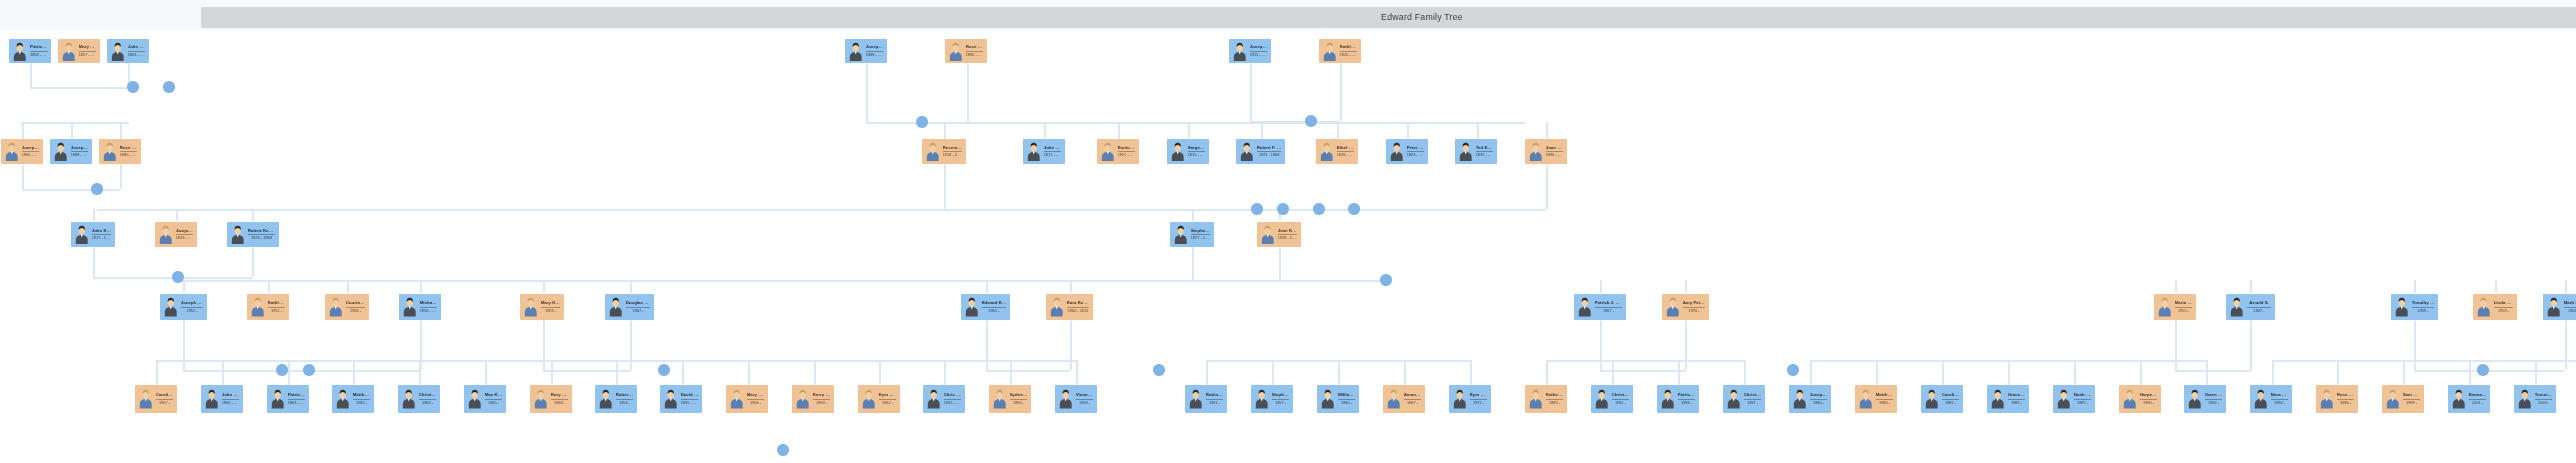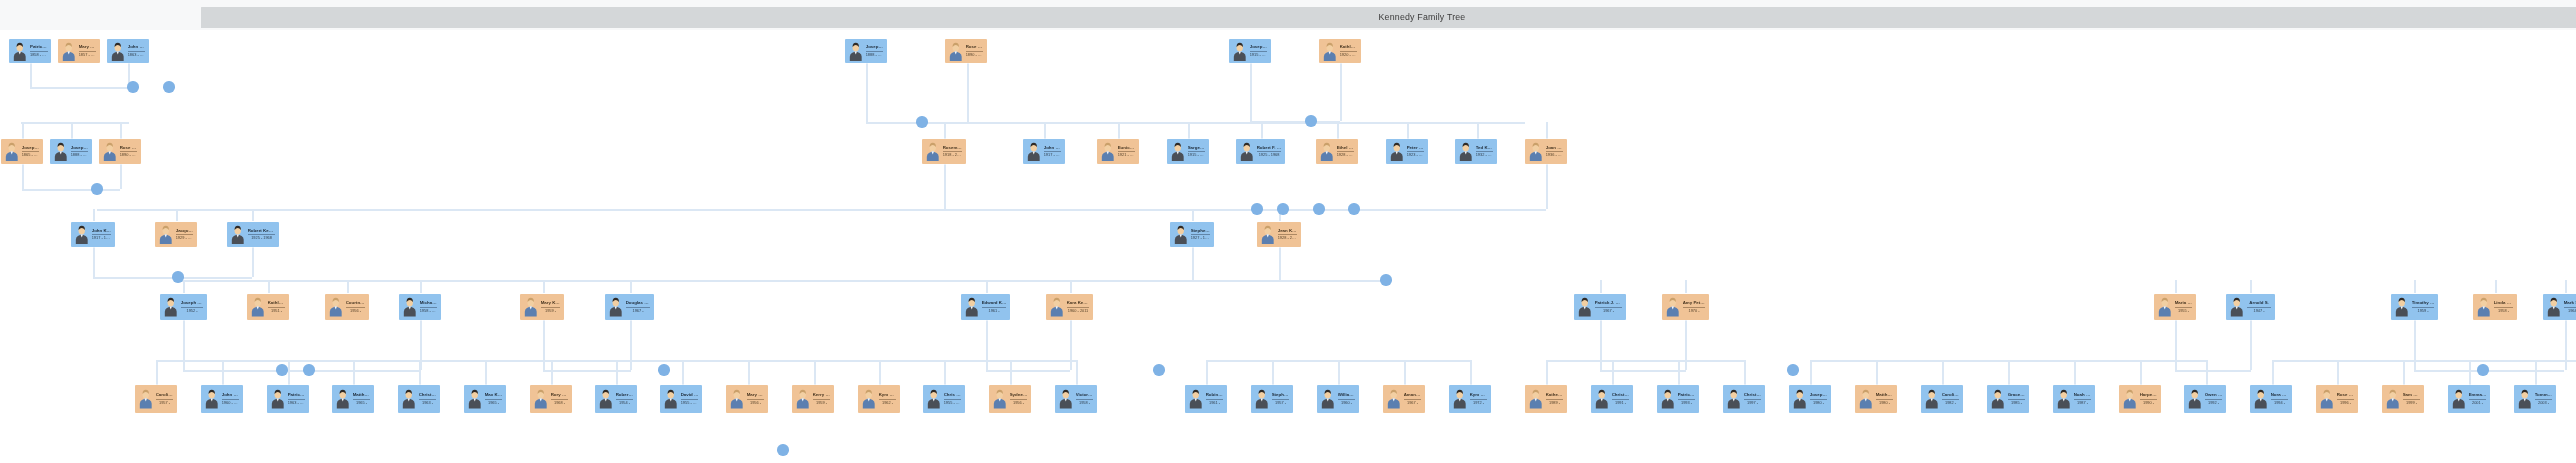--- a/index.html
+++ b/index.html
@@ -120,21 +120,21 @@
     text-overflow: ellipsis;
   }
   .node.female .pname  { color: #46341f; border-bottom-color: rgba(90,65,35,.45); }
   .node.female .pdates { color: #57432a; }
 </style>
 </head>
 <body>
 
 <div id="app-header">
   <div id="title-bar">
-    <span class="title-text">Kennedy Family Tree</span>
+    <span class="title-text">Edward Family Tree</span>
   </div>
 </div>
 
 <div id="tree-canvas">
   <div id="edge-layer">
       <div class="edge v" style="left: 30px; top: 33px; height: 24px;"></div>
       <div class="edge v" style="left: 128px; top: 33px; height: 24px;"></div>
       <div class="edge h" style="left: 30px; top: 57px; width: 98px;"></div>
       <div class="edge v" style="left: 866px; top: 33px; height: 59px;"></div>
       <div class="edge v" style="left: 967px; top: 33px; height: 59px;"></div>

